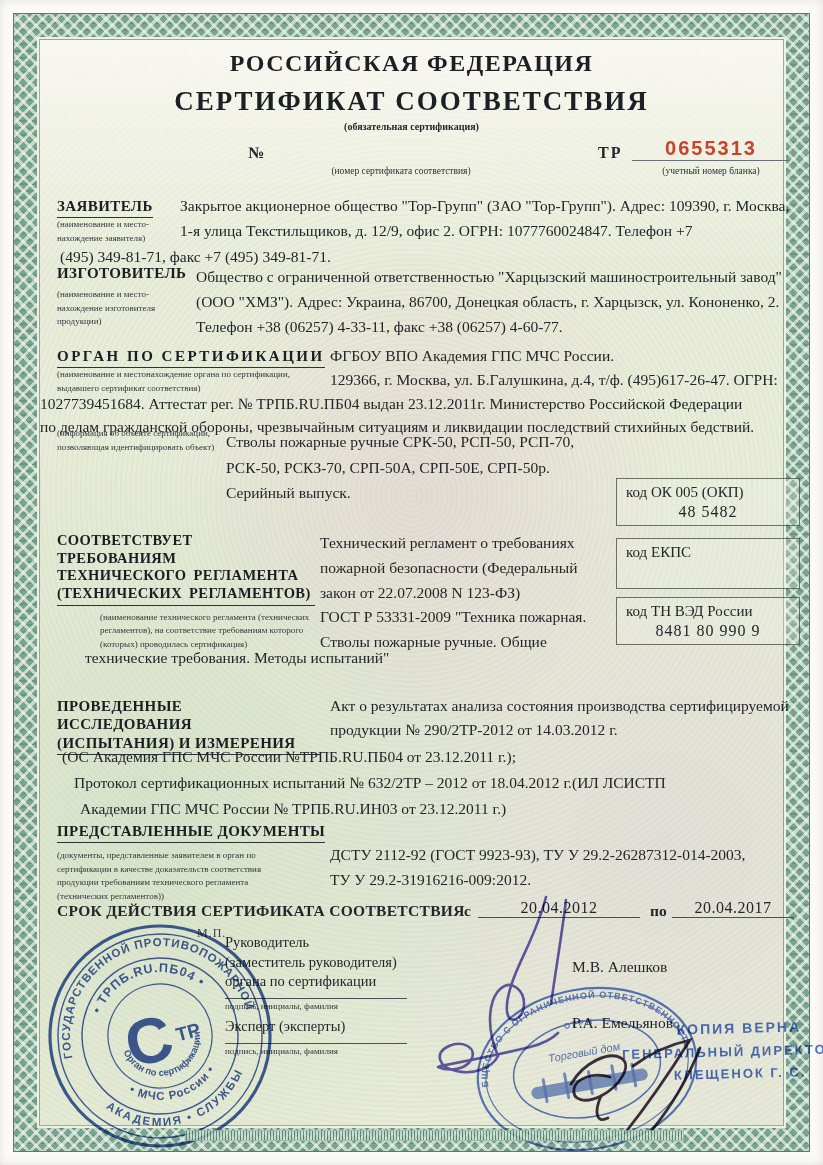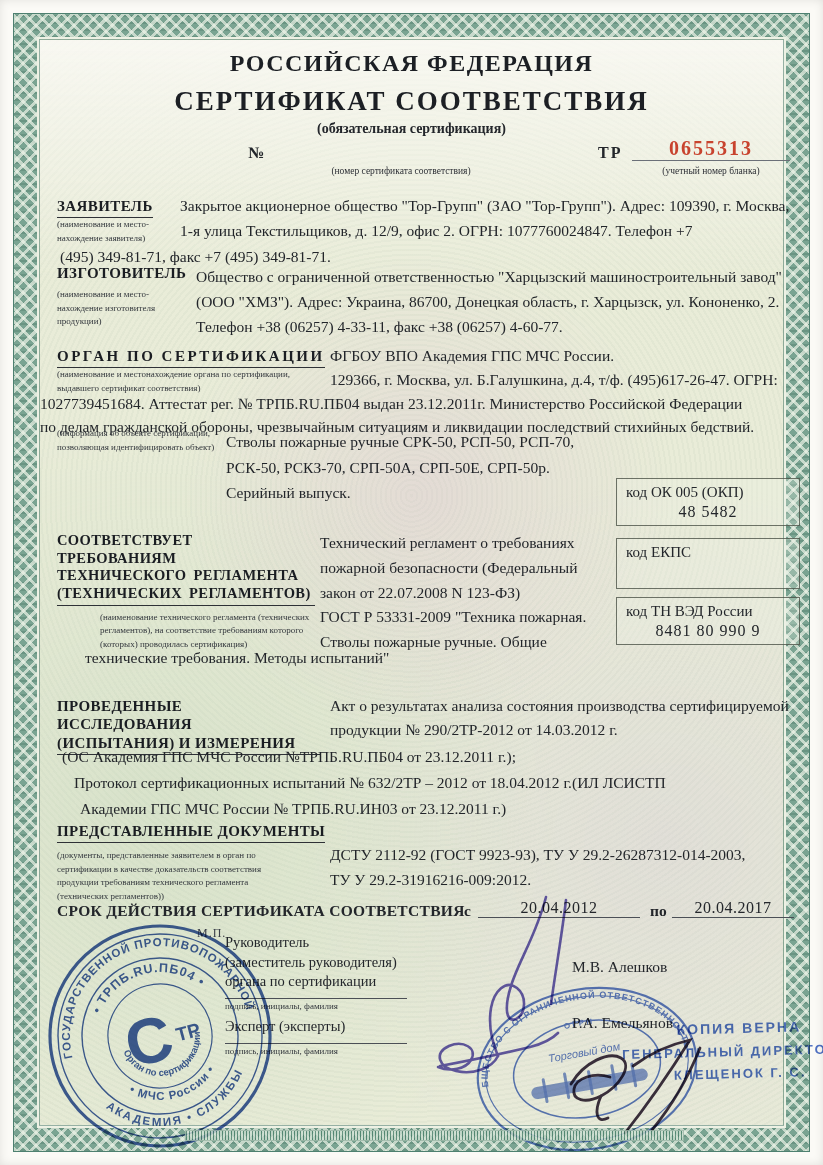--- a/index.html
+++ b/index.html
@@ -33,28 +33,28 @@
     border:1px solid rgba(70,118,102,.55);
     box-shadow:0 0 0 2px #edf1e4;
   }
   .layer{position:absolute;inset:0;}
   .abs{position:absolute;}
   .pre{white-space:pre-line;}
 
   .title{font-weight:bold;text-align:center;letter-spacing:1.5px;color:#1c1f24;}
   .t1{left:0;right:0;top:50px;font-size:24px;}
   .t2{left:0;right:0;top:86px;font-size:27px;letter-spacing:2px;}
-  .t3{left:0;right:0;top:121px;font-size:14px;font-weight:bold;text-align:center;}
+  .t3{left:0;right:0;top:121px;font-size:10px;font-weight:bold;text-align:center;}
 
   .numword{font-size:16px;font-weight:bold;}
   .slot{border-bottom:1px solid #4b4f56;text-align:center;}
   .slot-val{font-size:16px;letter-spacing:.5px;}
   .caption{font-size:9.5px;color:#2c2f35;text-align:center;}
   .serial{
-    font-family:Liberation Serif, serif;font-weight:bold;
+    font-family:Liberation Sans, sans-serif;font-weight:bold;
     font-size:20px;letter-spacing:2px;text-align:left;
   }
 
   .sec-label{
     font-weight:bold;font-size:15px;letter-spacing:.4px;color:#1a1d22;
     display:inline-block;line-height:1.22;
   }
   .sec-label.u{border-bottom:1px solid #2e3136;padding-bottom:2px;}
   .sublabel{font-size:9px;line-height:1.5;color:#33373d;}
   .content{font-size:15.5px;line-height:1.62;color:#22252a;}

